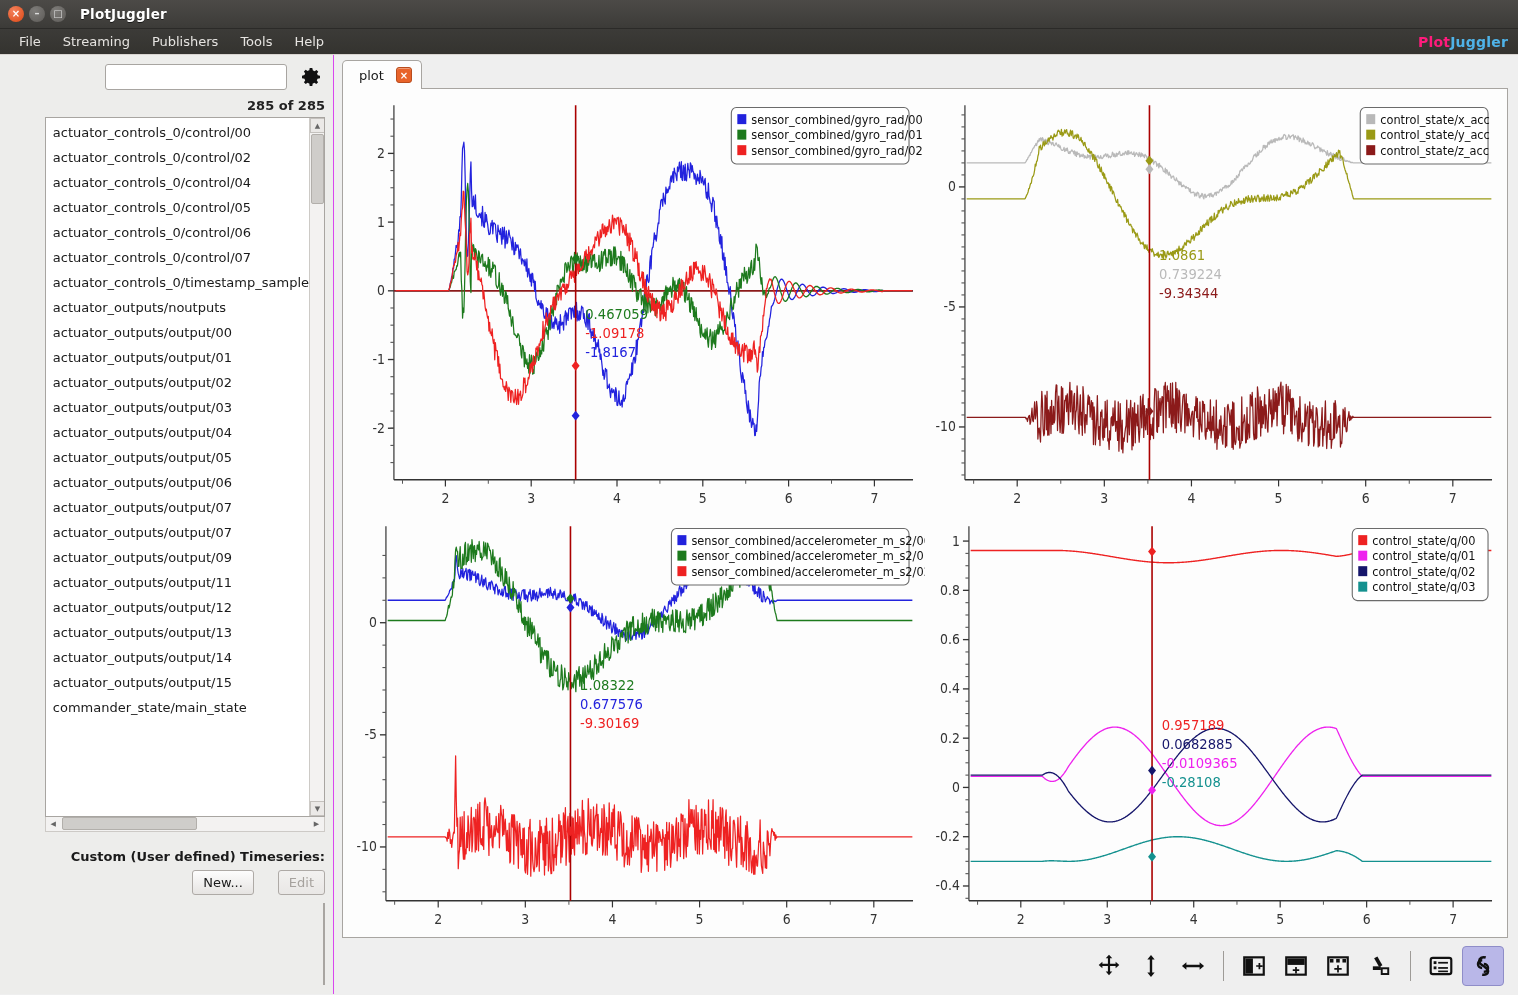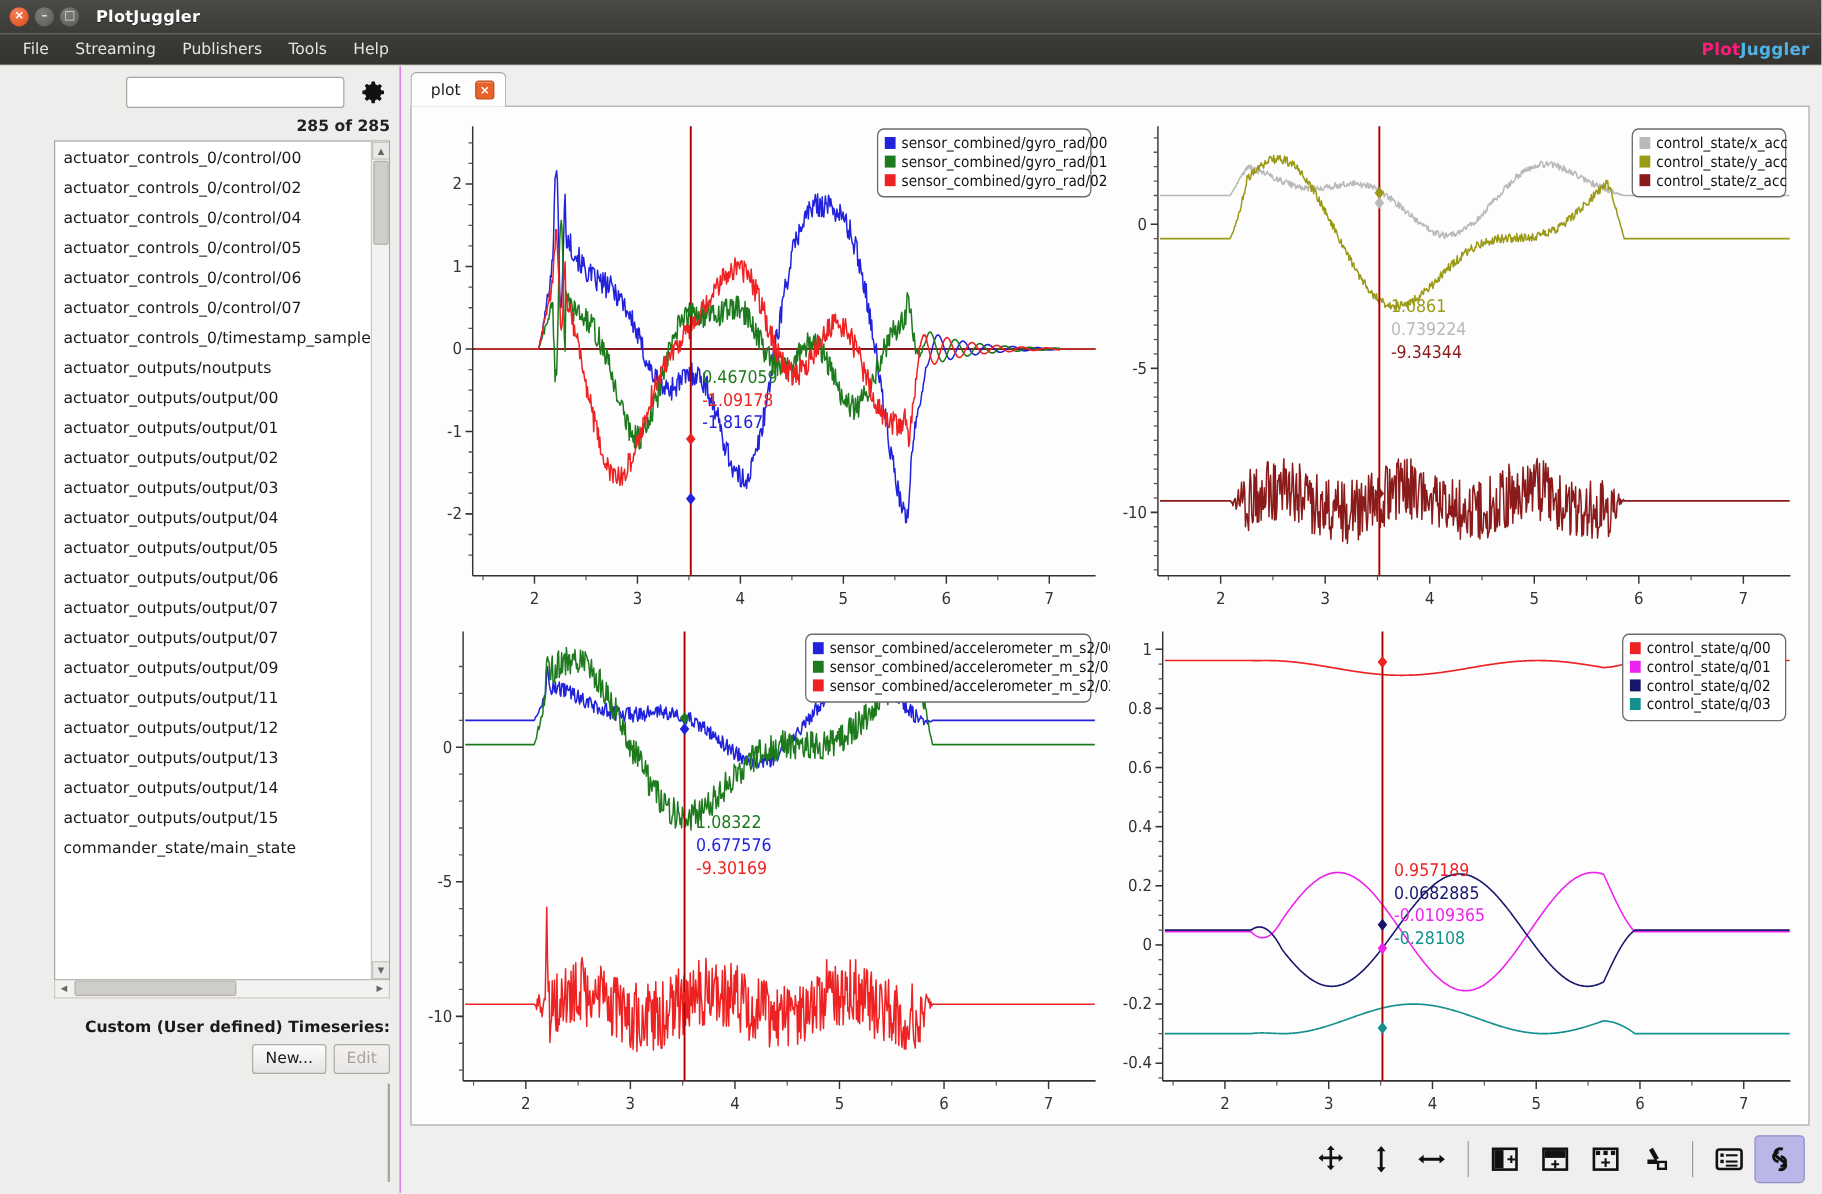--- a/index.html
+++ b/index.html
@@ -73,21 +73,21 @@
           display:flex;align-items:center;justify-content:center; font-size: 7px; color:#666; }
   #vthumb { position: absolute; left: 1px; width: 13px; top: 16px; height: 70px;
             background: #cfcdca; border: 1px solid #b2afab; border-radius: 2px; }
   #hscroll { height: 15px; background: #f3f2f1; border: 1px solid #cdcac6; border-top:none;
              display: flex; align-items: center; position: relative; }
   #hthumb { position: absolute; left: 16px; width: 135px; height: 13px; top: 0px;
             background: #cfcdca; border: 1px solid #b2afab; border-radius: 2px; }
   .hsbtn { width:15px;height:13px;display:flex;align-items:center;justify-content:center;font-size:7px;color:#666;}
   #customsep { border-top: 2px solid #2b2b2b; margin: 7px 0 0 0; }
   #customlabel { font-size: 13px; font-weight: bold; color: #1a1a1a; margin: 8px 0 6px 0; }
-  #custombtns { display: flex; gap: 6px; margin-bottom: 8px; }
+  #custombtns { display: flex; gap: 24px; margin-bottom: 8px; }
   .pbtn {
     font-family: inherit; font-size: 13px; padding: 4px 10px;
     background: linear-gradient(180deg,#fdfdfd,#e6e4e2); border: 1px solid #aeaaa6;
     border-radius: 3px; color: #1a1a1a; cursor: pointer;
   }
   .pbtn.disabled { color: #a6a29e; background: linear-gradient(180deg,#f2f1f0,#e9e7e5); }
   #custombox { height: 82px; background: #fff; border: 1px solid #a8a5a1; margin-bottom: 9px; }
 
   
   #rightpanel { flex: 1 1 auto; display: flex; flex-direction: column; background: #efefef; min-width: 0; }

